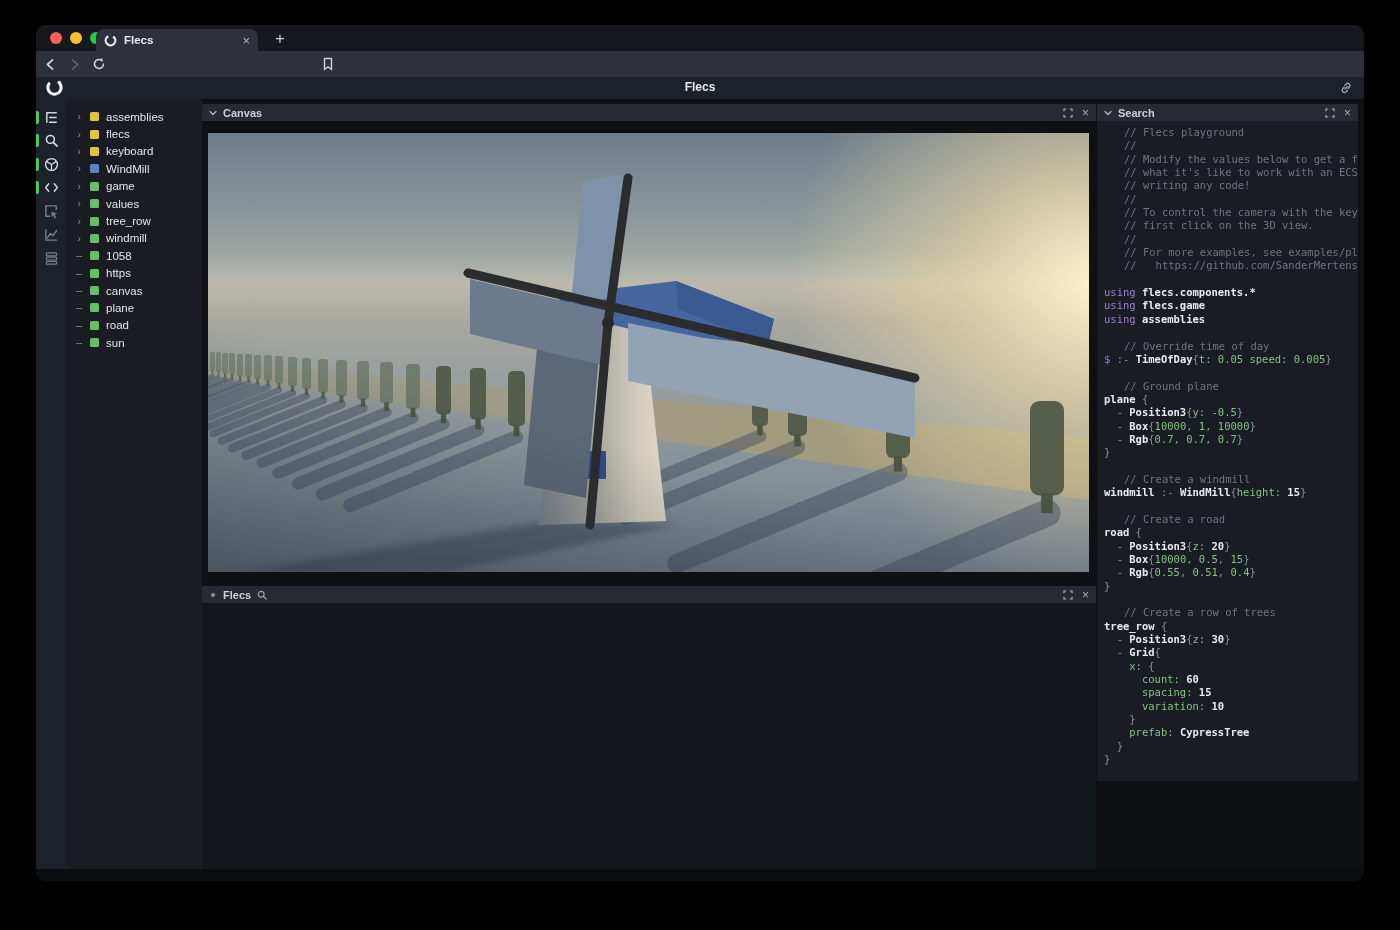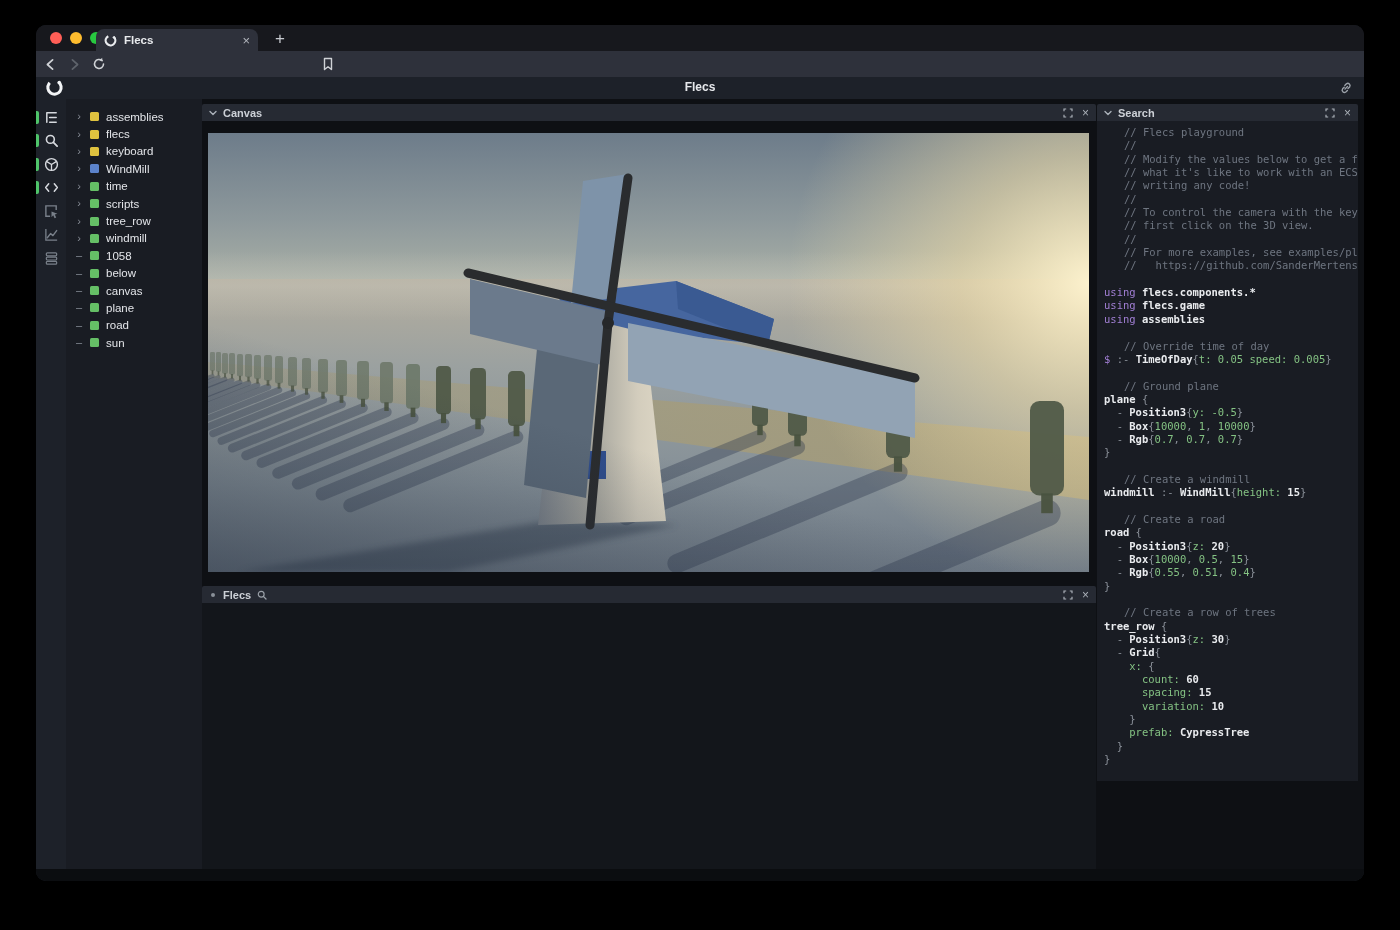--- a/index.html
+++ b/index.html
@@ -256,46 +256,46 @@
             <span>keyboard</span>
           </div>
           <div class="tree-row">
             <span class="tree-arrow">›</span>
             <span class="tree-square" style="background: rgb(92, 131, 203);"></span>
             <span>WindMill</span>
           </div>
           <div class="tree-row">
             <span class="tree-arrow">›</span>
             <span class="tree-square" style="background: rgb(101, 191, 102);"></span>
-            <span>time</span>
-          </div>
-          <div class="tree-row">
-            <span class="tree-arrow">›</span>
-            <span class="tree-square" style="background: rgb(101, 191, 102);"></span>
-            <span>scripts</span>
+            <span>game</span>
+          </div>
+          <div class="tree-row">
+            <span class="tree-arrow">›</span>
+            <span class="tree-square" style="background: rgb(101, 191, 102);"></span>
+            <span>values</span>
           </div>
           <div class="tree-row">
             <span class="tree-arrow">›</span>
             <span class="tree-square" style="background: rgb(101, 191, 102);"></span>
             <span>tree_row</span>
           </div>
           <div class="tree-row">
             <span class="tree-arrow">›</span>
             <span class="tree-square" style="background: rgb(101, 191, 102);"></span>
             <span>windmill</span>
           </div>
           <div class="tree-row">
             <span class="tree-arrow">–</span>
             <span class="tree-square" style="background: rgb(101, 191, 102);"></span>
             <span>1058</span>
           </div>
           <div class="tree-row">
             <span class="tree-arrow">–</span>
             <span class="tree-square" style="background: rgb(101, 191, 102);"></span>
-            <span>below</span>
+            <span>https</span>
           </div>
           <div class="tree-row">
             <span class="tree-arrow">–</span>
             <span class="tree-square" style="background: rgb(101, 191, 102);"></span>
             <span>canvas</span>
           </div>
           <div class="tree-row">
             <span class="tree-arrow">–</span>
             <span class="tree-square" style="background: rgb(101, 191, 102);"></span>
             <span>plane</span>

